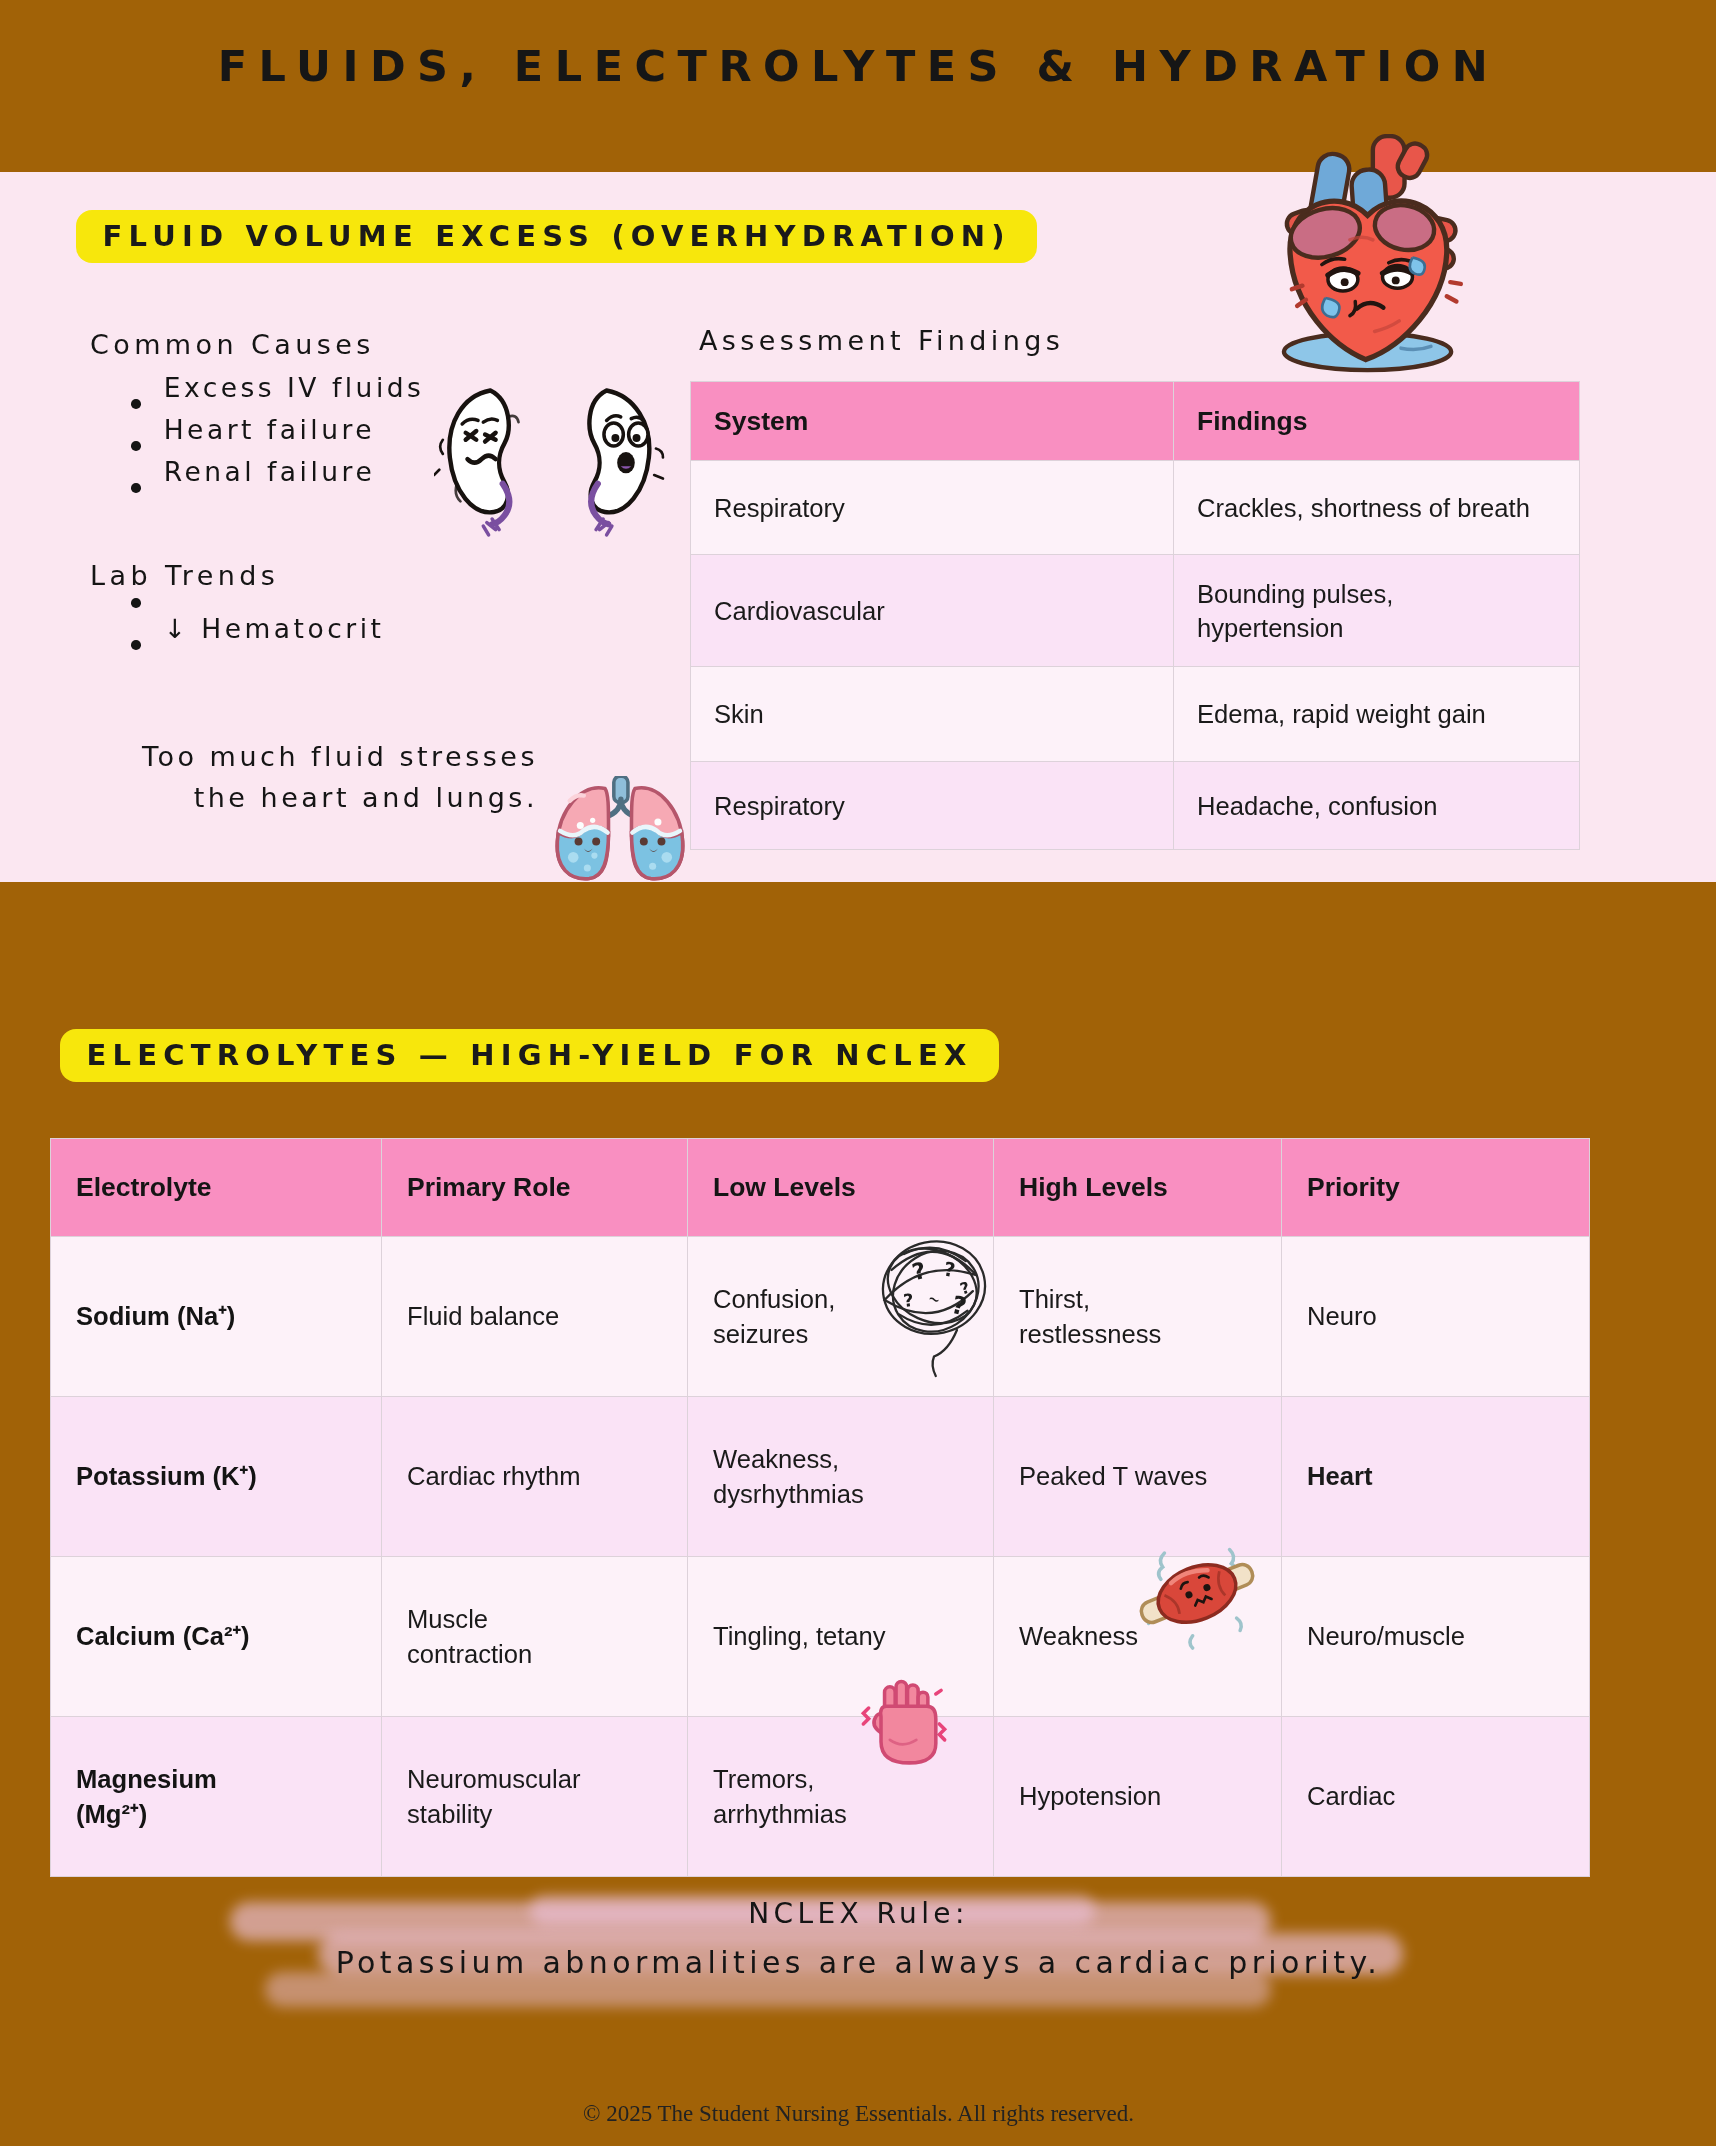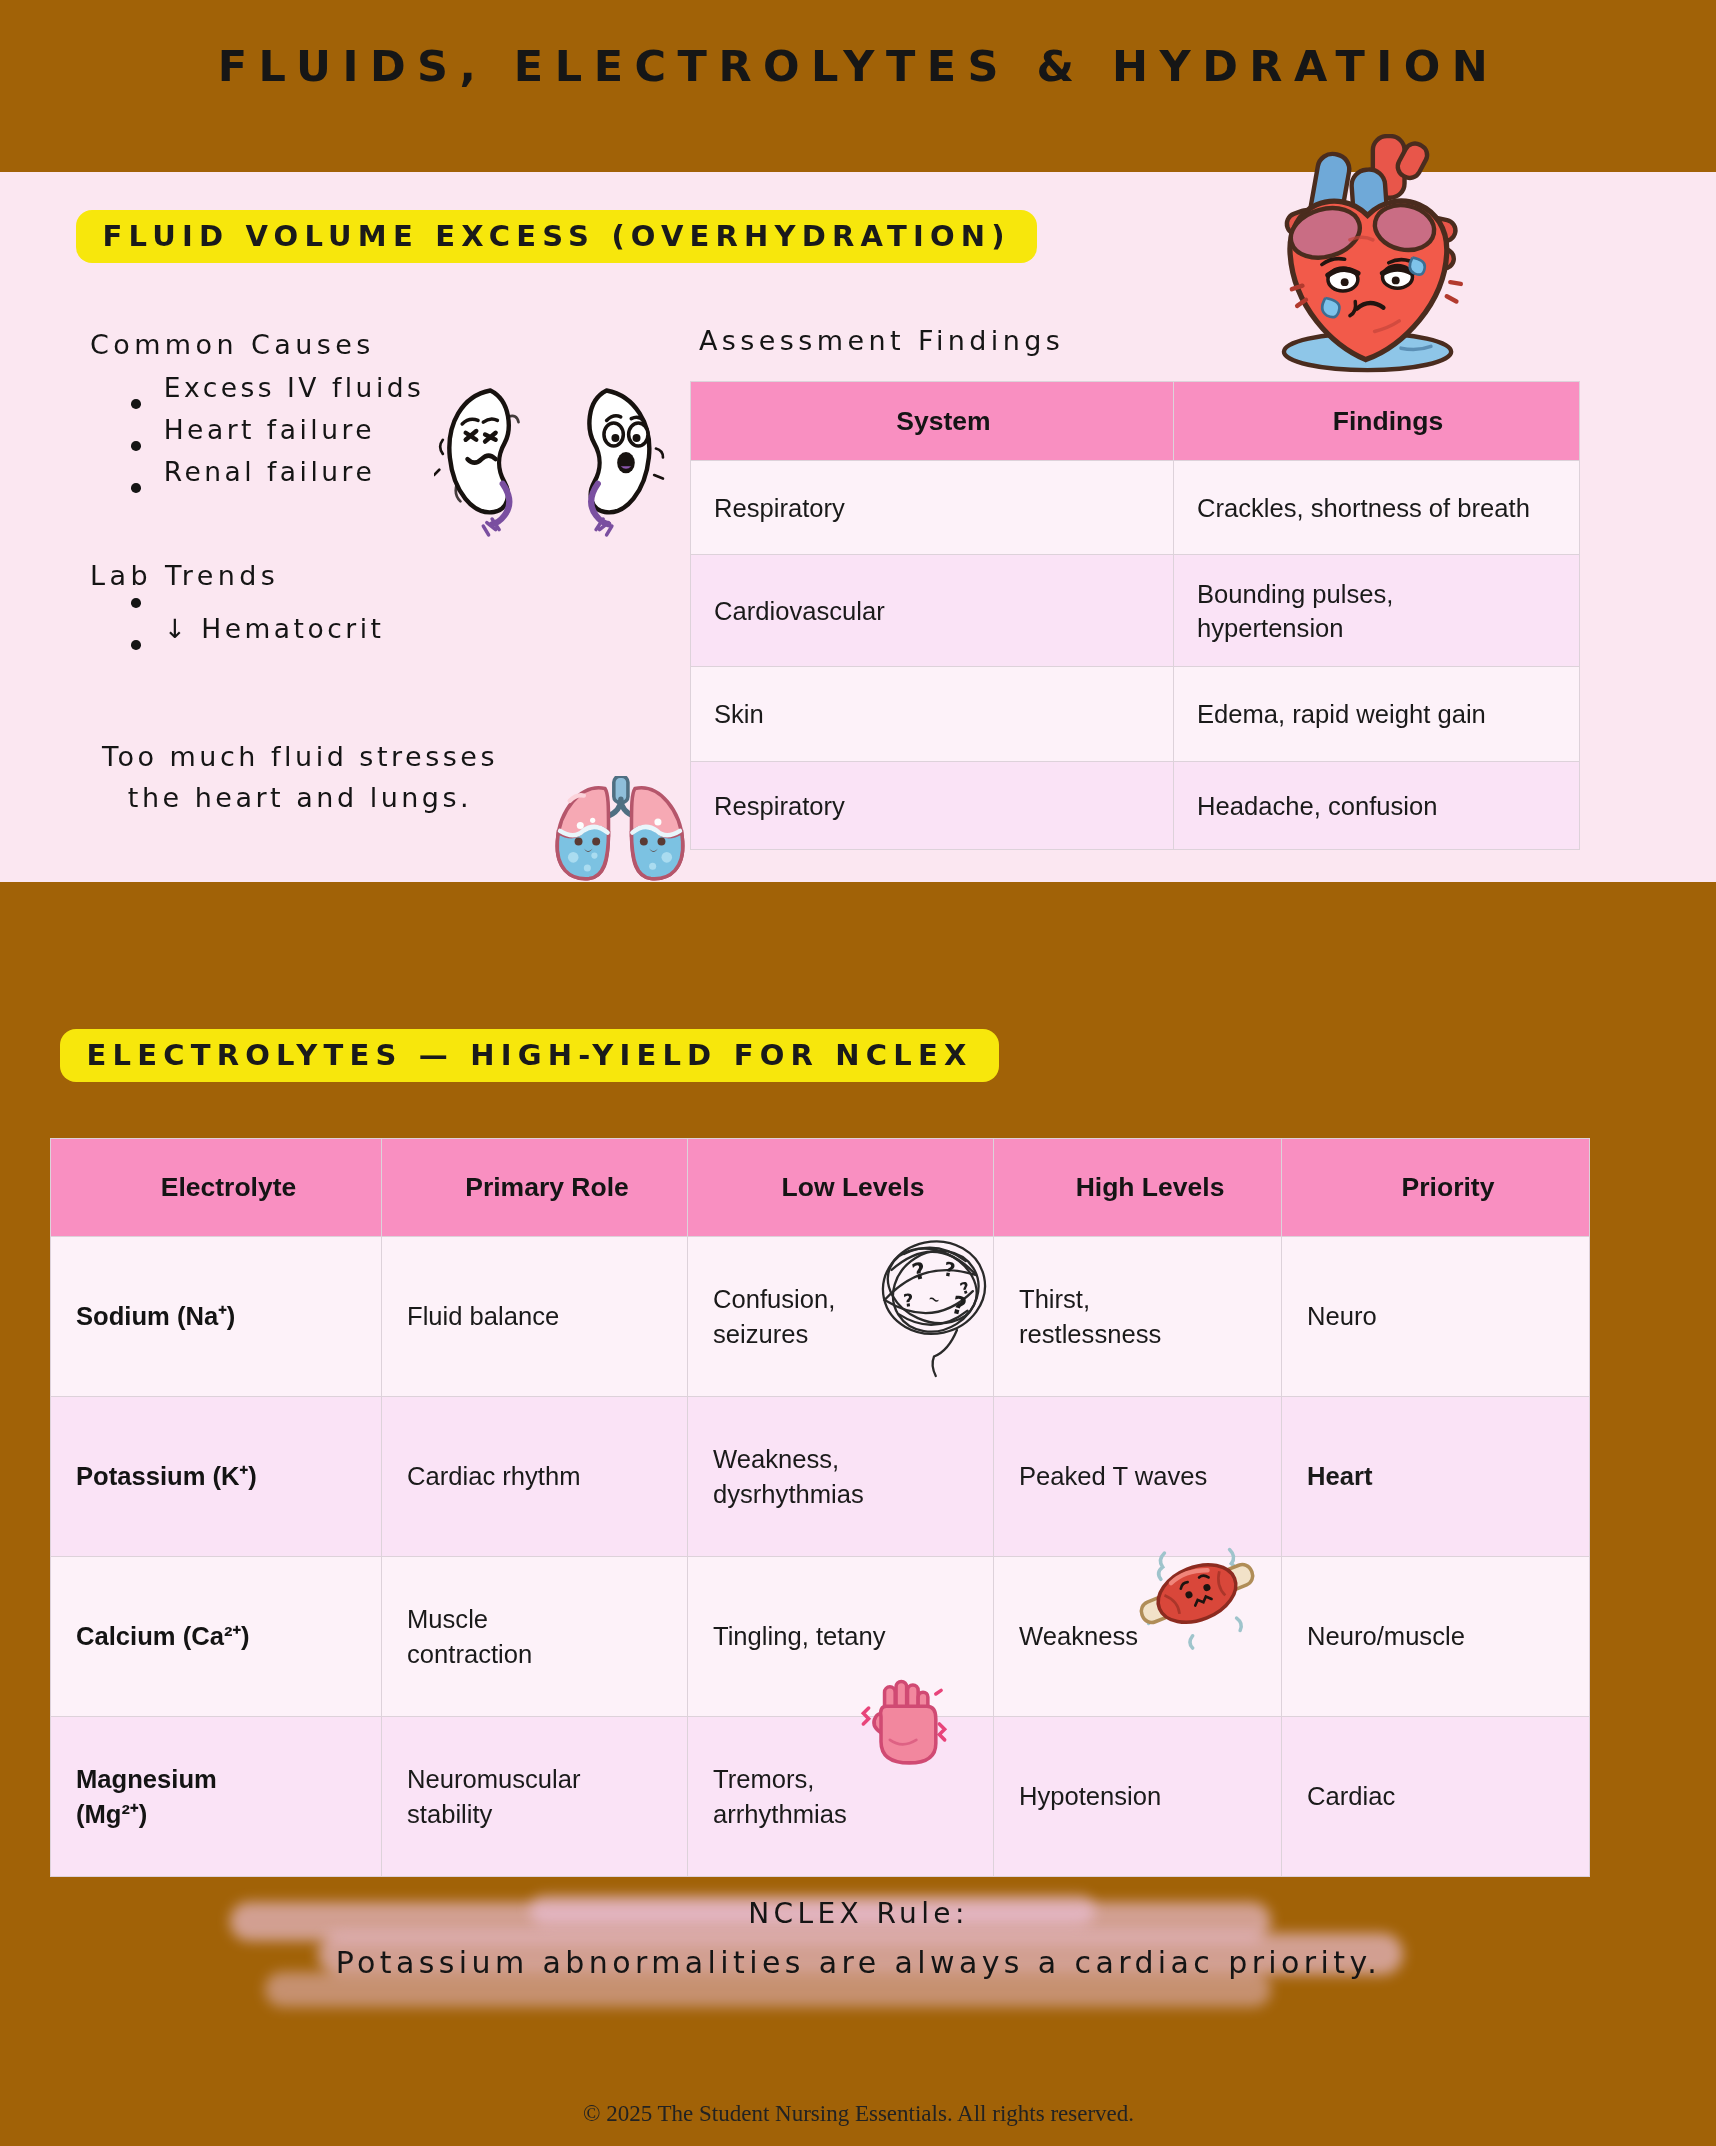--- a/index.html
+++ b/index.html
@@ -20,26 +20,26 @@
     display:inline-block;background:#f7e70c;border-radius:16px;
     padding:8.8px 26.5px 10.6px 26.5px;
     font-family:"DejaVu Sans",sans-serif;font-weight:bold;font-size:29px;
     letter-spacing:6.2px;color:#1a1a1a;white-space:nowrap;
   }
   .pill-1{top:210px;left:76px;}
   .pill-2{top:1029px;left:60px;}
   .hw-title{font-size:27px;letter-spacing:4.4px;line-height:44px;}
   .bullet-line{display:flex;align-items:flex-end;line-height:42px;font-size:26.5px;letter-spacing:3.5px;padding-left:41px;}
   .dot{width:9.7px;height:9.7px;border-radius:50%;background:#151515;margin-right:23px;flex:0 0 auto;}
-  .note{font-size:27px;letter-spacing:3.5px;line-height:41px;text-align:center;width:476px;}
+  .note{font-size:27px;letter-spacing:3.5px;line-height:41px;text-align:right;width:476px;}
   .assess-heading{font-size:27px;letter-spacing:4.4px;}
 
   table{border-collapse:collapse;table-layout:fixed;}
   td,th{border:1.8px solid #ddd2da;vertical-align:middle;white-space:pre-line;}
-  th{background:#f98fc1;text-align:center;font-weight:bold;color:#151515;}
+  th{background:#f98fc1;text-align:left;font-weight:bold;color:#151515;}
   .assess-table{top:381px;left:690px;}
   .assess-table table{width:889px;}
   .assess-table th{font-size:26.5px;padding:0 0 0 23px;height:78px;}
   .assess-table td{font-size:25.6px;padding:0 8.8px 0 23px;color:#1a1a1a;line-height:34px;}
   .assess-table tbody tr:nth-child(odd) td{background:#fdf2f9;}
   .assess-table tbody tr:nth-child(even) td{background:#fae3f6;}
   .assess-table tbody tr:nth-child(1){height:94px;}
   .assess-table tbody tr:nth-child(2){height:112px;}
   .assess-table tbody tr:nth-child(3){height:95px;}
   .assess-table tbody tr:nth-child(4){height:88px;}

